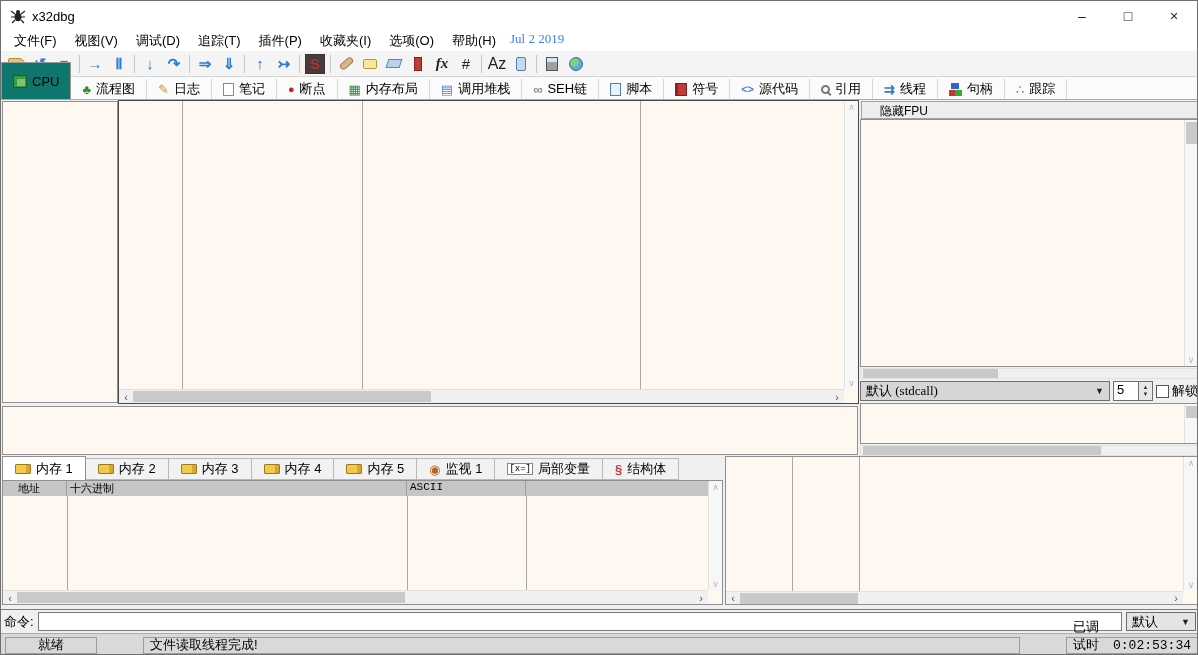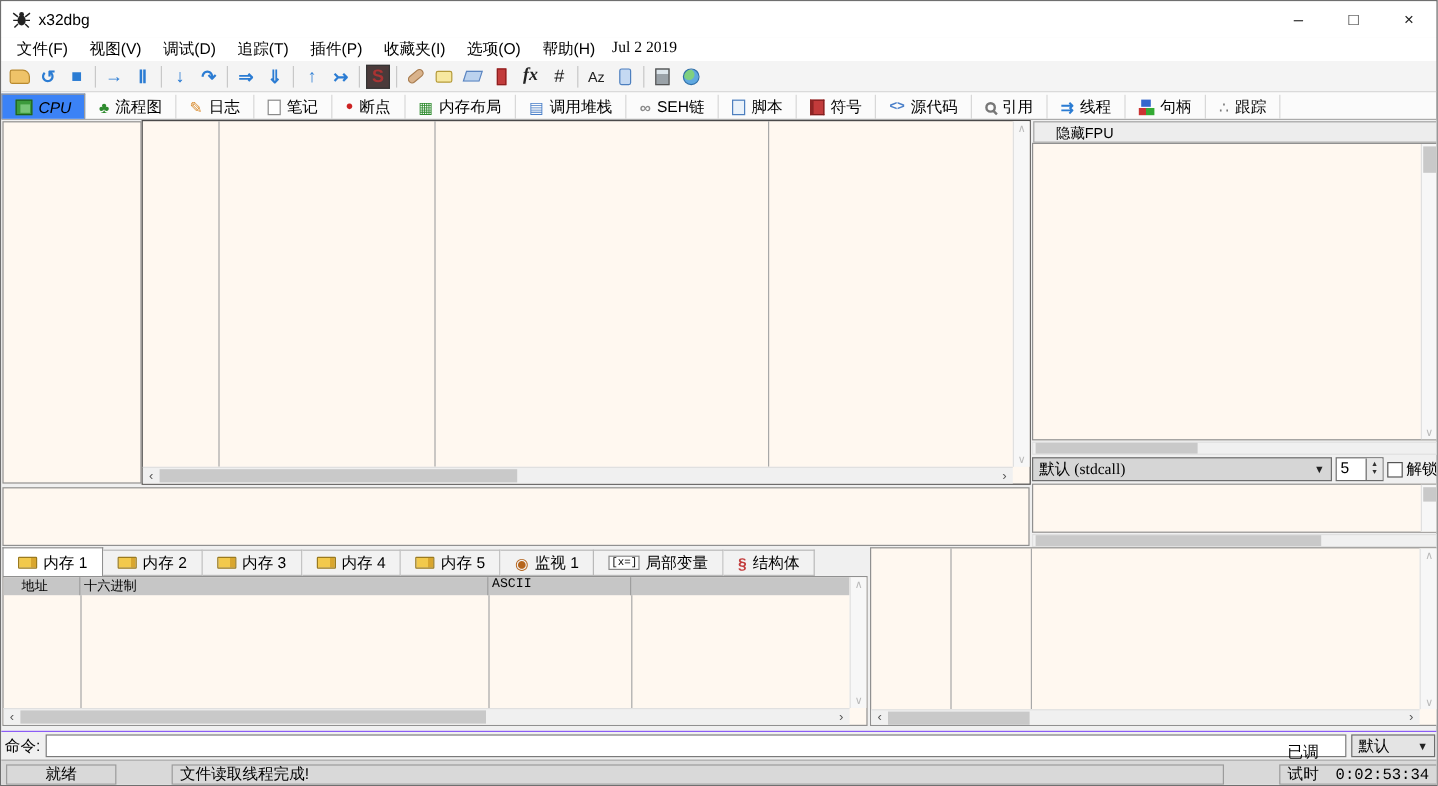--- a/index.html
+++ b/index.html
@@ -9,21 +9,21 @@
 
   
   .titlebar { height:30px; background:#FFFFFF; display:flex; align-items:center; padding-left:9px; }
   .titlebar .title { margin-left:6px; font-size:13px; }
   .win-controls { margin-left:auto; display:flex; height:30px; }
   .win-btn { width:46px; display:flex; align-items:center; justify-content:center; font-size:14px; color:#222; }
 
   
   .menubar { height:20px; background:#FFFFFF; display:flex; padding-left:4px; }
   .menu-item { padding:1px 9px; white-space:nowrap; }
-  .build-date { color:#000000; margin-left:5px; font-family:"Liberation Serif", serif; font-size:13px; }
+  .build-date { color:#3b82f6; margin-left:5px; font-family:"Liberation Serif", serif; font-size:13px; }
 
   
   .toolbar { height:26px; background:#F4F4F4; border-bottom:1px solid #D4D4D4;
              display:flex; align-items:center; padding-left:3px; }
   .tb-btn { min-width:24px; height:22px; display:flex; align-items:center; justify-content:center;
             font-size:15px; font-weight:bold; color:#2B7CD3; }
   .tb-sep { width:1px; height:18px; background:#C8C8C8; margin:0 3px; }
   .tb-black { color:#222; font-weight:normal; }
   .tb-fx { font-family:"Liberation Serif", serif; font-style:italic; color:#222; font-weight:bold; }
   .tb-scylla { width:20px; height:20px; background:#4A3A3A; color:#A33; display:flex;
@@ -37,21 +37,21 @@
   .ic-device { width:10px; height:14px; background:#C5D9F2; border:1px solid #4D7FBF; border-radius:2px; }
   .ic-calc { width:12px; height:14px; background:#9AA2A8; border:1px solid #555;
              background-image:linear-gradient(#DDE6EC 0 4px, transparent 4px); }
   .ic-globe { width:14px; height:14px; border-radius:50%; border:1px solid #2F6FA8;
               background:radial-gradient(circle at 35% 35%, #7FD07F 0 4px, #5FA8E0 5px); }
 
   
   .tabbar { height:23px; background:#FBFBFB; border-bottom:1px solid #ABABAB; display:flex; align-items:flex-end; }
   .vtab { height:20px; display:flex; align-items:center; gap:5px; padding:0 11px;
           border-right:1px solid #D8D8D8; white-space:nowrap; }
-  .vtab.active { height:21px; background:#3b82f6; border:1px solid #9A9A9A; border-bottom:none;font-style:italic; }
+  .vtab.active { height:37px; background:#0f766e; border:1px solid #9A9A9A; border-bottom:none; }
   .gi { font-size:13px; line-height:1; }
   .ic-chip { width:14px; height:13px; background:#3C9A3C; border:1px solid #1F5F1F;
              background-image:linear-gradient(#77C577 0 0); background-size:8px 7px; background-position:3px 3px; background-repeat:no-repeat; }
   .ic-page { width:11px; height:13px; background:#FFFFFF; border:1px solid #8A8A8A; }
   .ic-book { width:12px; height:13px; background:#C23B3B; border:1px solid #7E1F1F; border-left:3px solid #8E2525; }
   .ic-mag { width:9px; height:9px; border:2px solid #777; border-radius:50%; position:relative; }
   .ic-mag::after { content:""; position:absolute; width:2px; height:5px; background:#777; right:-2px; bottom:-4px; transform:rotate(-45deg); }
   .ic-blocks { width:13px; height:13px;
                background:linear-gradient(90deg,#C33 0 6px,#3A3 6px 13px), linear-gradient(#36C 0 0); background-size:13px 6px,8px 6px; background-position:0 7px,2px 0; background-repeat:no-repeat; }
   .ic-script { width:11px; height:13px; background:#EAF2FA; border:1px solid #4D7FBF; }
@@ -166,21 +166,21 @@
       </div>
     <div class="tb-btn">
         <span class="ic ic-tag"></span>
       </div>
     <div class="tb-btn">
         <span class="ic ic-ribbon"></span>
       </div>
     <div class="tb-btn tb-fx">fx</div>
     <div class="tb-btn tb-black">#</div>
     <div class="tb-sep"></div>
-    <div class="tb-btn tb-black" style="font-size:12px;">Az</div>
+    <div class="tb-btn tb-black" style="font-size:16px;">Az</div>
     <div class="tb-btn">
         <span class="ic ic-device"></span>
       </div>
     <div class="tb-sep"></div>
     <div class="tb-btn">
         <span class="ic ic-calc"></span>
       </div>
     <div class="tb-btn">
         <span class="ic ic-globe"></span>
       </div>

